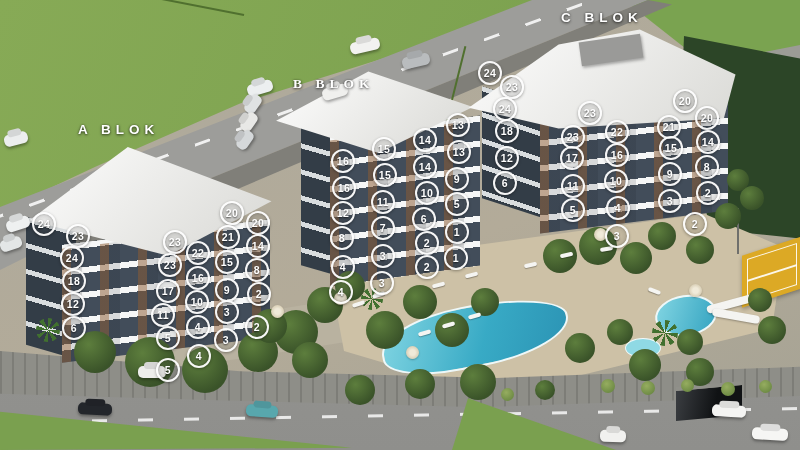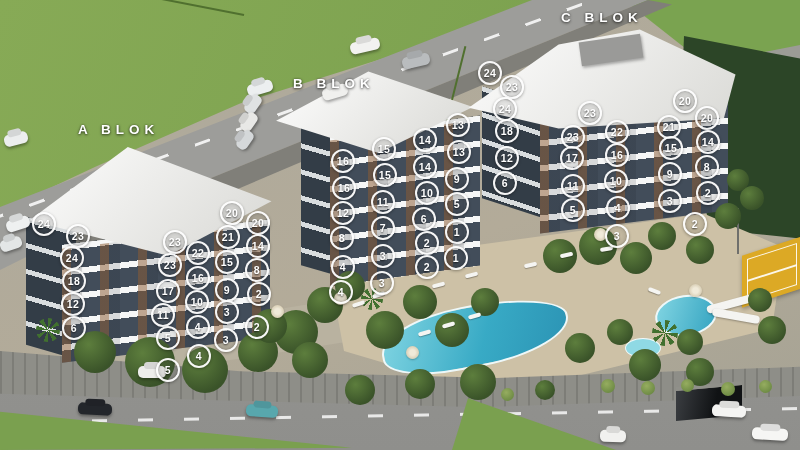--- a/index.html
+++ b/index.html
@@ -96,21 +96,21 @@
 
   
   .car{position:absolute;height:12px;border-radius:5px;box-shadow:0 2px 3px rgba(0,0,0,.35);}
   .car:before{content:"";position:absolute;left:22%;right:22%;top:-4px;height:7px;
     border-radius:4px;background:inherit;filter:brightness(.9);}
 
   
   .blok-label{position:absolute;color:#fff;font-weight:bold;font-size:13.5px;letter-spacing:5px;
     text-shadow:0 1px 3px rgba(0,0,0,.6),0 0 2px rgba(0,0,0,.4);white-space:nowrap;z-index:9;}
   .label-a{left:78px;top:122px;}
-  .label-b{left:293px;top:76px;}
+  .label-b{left:293px;top:76px;font-family:Liberation Serif, serif;}
   .label-c{left:561px;top:10px;}
   #markers{position:absolute;inset:0;z-index:8;}
   .unit-marker{position:absolute;width:24px;height:24px;box-sizing:border-box;
     border:2px solid rgba(255,255,255,.95);border-radius:50%;
     color:#fff;font-size:10.5px;font-weight:bold;letter-spacing:.5px;
     display:flex;align-items:center;justify-content:center;
     background:radial-gradient(circle,rgba(255,255,255,.05),rgba(35,35,35,.22));
     text-shadow:0 1px 2px rgba(0,0,0,.7);
     box-shadow:0 1px 3px rgba(0,0,0,.35), inset 0 0 2px rgba(0,0,0,.3);}
   .z1{z-index:1}.z2{z-index:2}.z3{z-index:3}.z4{z-index:4}

